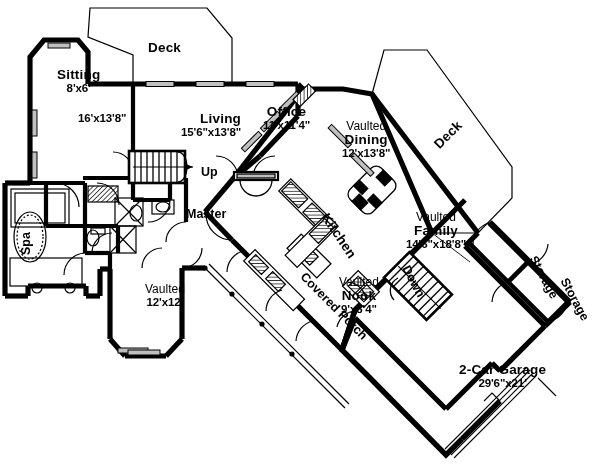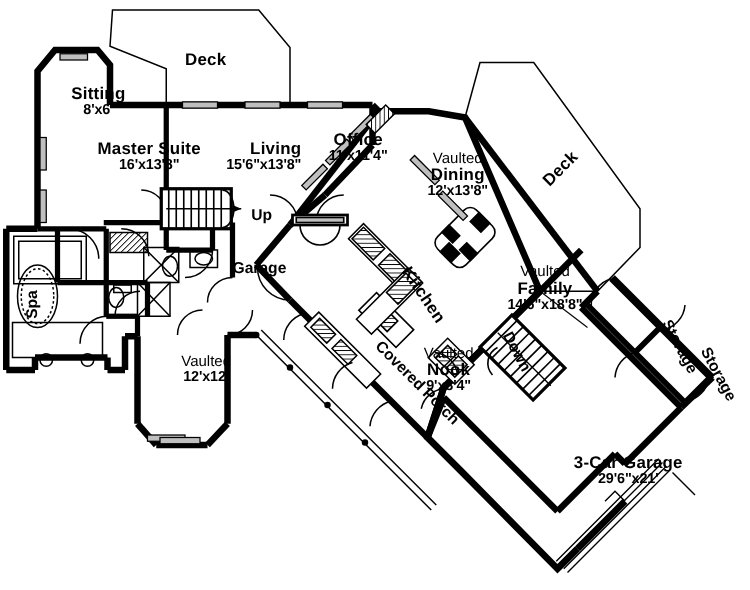--- a/index.html
+++ b/index.html
@@ -323,21 +323,20 @@
 
 <div id="labels">
       <div class="lbl" style="left: 57px; top: 68px;">
         <div class="rname">Sitting</div>
         <div class="rdim">8'x6'</div>
       </div>
       <div class="lbl" style="left: 148px; top: 41px;">
         <div class="rname">Deck</div>
       </div>
       <div class="lbl" style="left: 78px; top: 112px;">
-        <div class="rname">Master  Suite</div>
         <div class="rdim">16'x13'8"</div>
       </div>
       <div class="lbl" style="left: 181px; top: 112px; text-align: right;">
         <div class="rname">Living</div>
         <div class="rdim">15'6"x13'8"</div>
       </div>
       <div class="lbl" style="left: 263px; top: 105px;">
         <div class="rname">Office</div>
         <div class="rdim">11'x11'4"</div>
       </div>
@@ -360,25 +359,25 @@
       <div class="lbl" style="left: 339px; top: 276px;">
         <div class="rpre">Vaulted</div>
         <div class="rname">Nook</div>
         <div class="rdim">9'x8'4"</div>
       </div>
       <div class="lbl" style="left: 145px; top: 283px;">
         <div class="rpre">Vaulted</div>
         <div class="rdim">12'x12'</div>
       </div>
       <div class="lbl" style="left: 459px; top: 363px;">
-        <div class="rname">3-Car  Garage</div>
+        <div class="rname">2-Car  Garage</div>
         <div class="rdim">29'6"x21'</div>
       </div>
       <div class="lbl small" style="left: 201px; top: 166px;">Up</div>
-      <div class="lbl small" style="left: 186px; top: 208px;">Garage</div>
+      <div class="lbl small" style="left: 186px; top: 208px;">Master</div>
       <div class="lbl small" style="left: 396px; top: 275px; transform: rotate(62deg);">Down</div>
       <div class="lbl small" style="left: 15px; top: 237px; transform: rotate(-90deg);">Spa</div>
       <div class="lbl small" style="left: 289px; top: 300px; transform: rotate(45deg);">Covered  Porch</div>
       <div class="lbl small" style="left: 520px; top: 271px; transform: rotate(62deg);">Storage</div>
       <div class="lbl small" style="left: 551px; top: 293px; transform: rotate(62deg);">Storage</div>
     </div>
 
 </div>
 
 </body></html>

